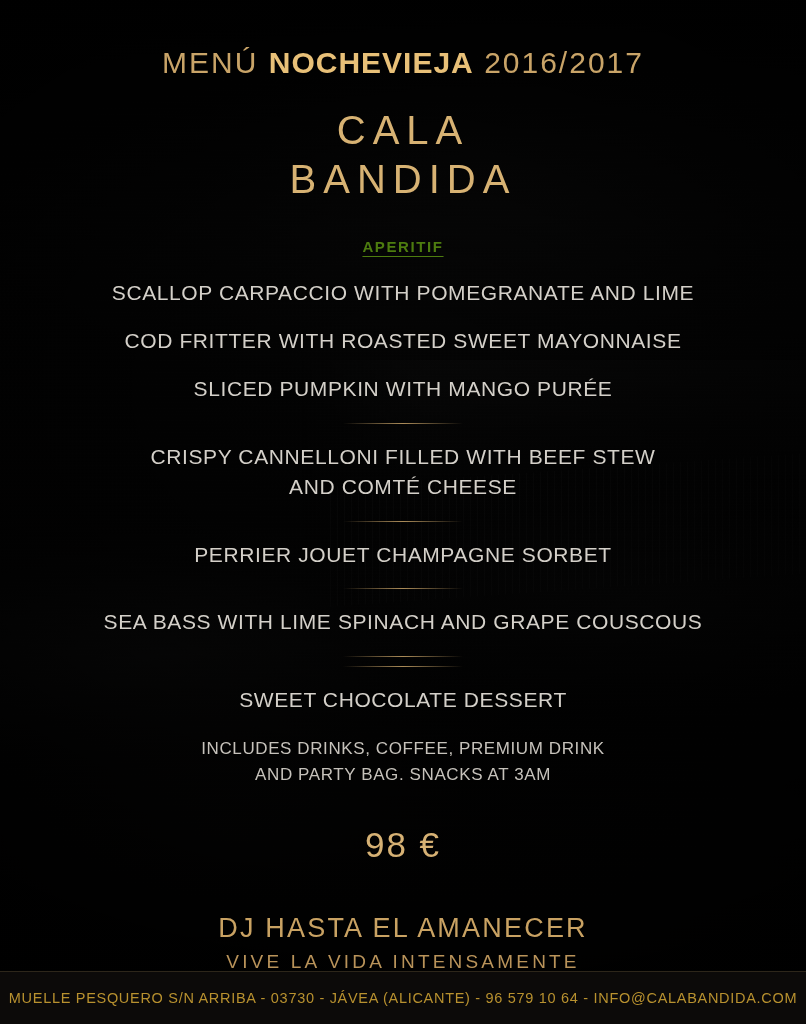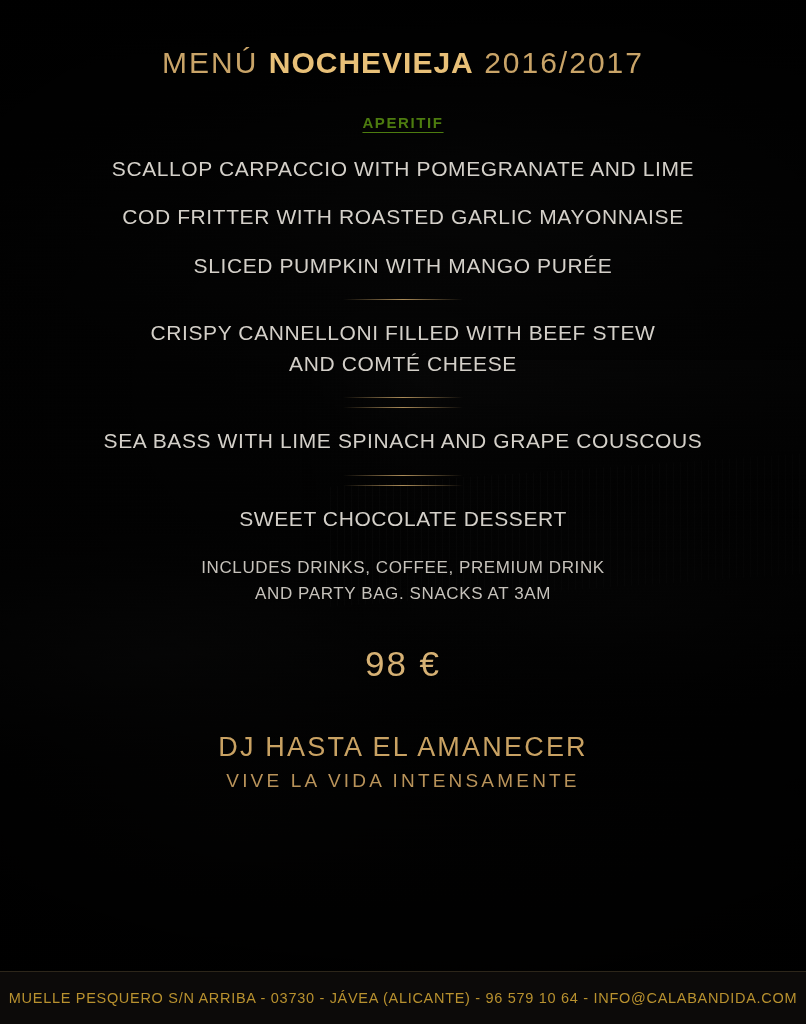--- a/index.html
+++ b/index.html
@@ -198,39 +198,44 @@
   <div class="bg-layer bg-vignette"></div>
 
   <div class="content">
 
     <div class="headline">
       <span class="w-menu">MENÚ</span>
       <span class="w-noche">NOCHEVIEJA</span>
       <span class="w-year">2016/2017</span>
     </div>
 
+    <div class="brand">
+      <div>CALA</div>
+      <div>BANDIDA</div>
+    </div>
 
     <div class="section-title">APERITIF</div>
 
     <div class="menu">
 
       <div class="menu-item">SCALLOP CARPACCIO WITH POMEGRANATE AND LIME</div>
 
 
-      <div class="menu-item">COD FRITTER WITH ROASTED GARLIC MAYONNAISE</div>
+      <div class="menu-item">COD FRITTER WITH ROASTED SWEET MAYONNAISE</div>
 
       <div class="menu-item">SLICED PUMPKIN WITH MANGO PURÉE</div>
       <div class="divider"></div>
 
       <div class="menu-item">
         <span>CRISPY CANNELLONI FILLED WITH BEEF STEW</span>
         <span class="line2">AND COMTÉ CHEESE</span>
       </div>
       <div class="divider"></div>
 
+      <div class="menu-item">PERRIER JOUET CHAMPAGNE SORBET</div>
       <div class="divider"></div>
 
       <div class="menu-item">SEA BASS WITH LIME SPINACH AND GRAPE COUSCOUS</div>
       <div class="divider"></div>
 
       <div class="divider"></div>
 
       <div class="menu-item">SWEET CHOCOLATE DESSERT</div>
     </div>
 

